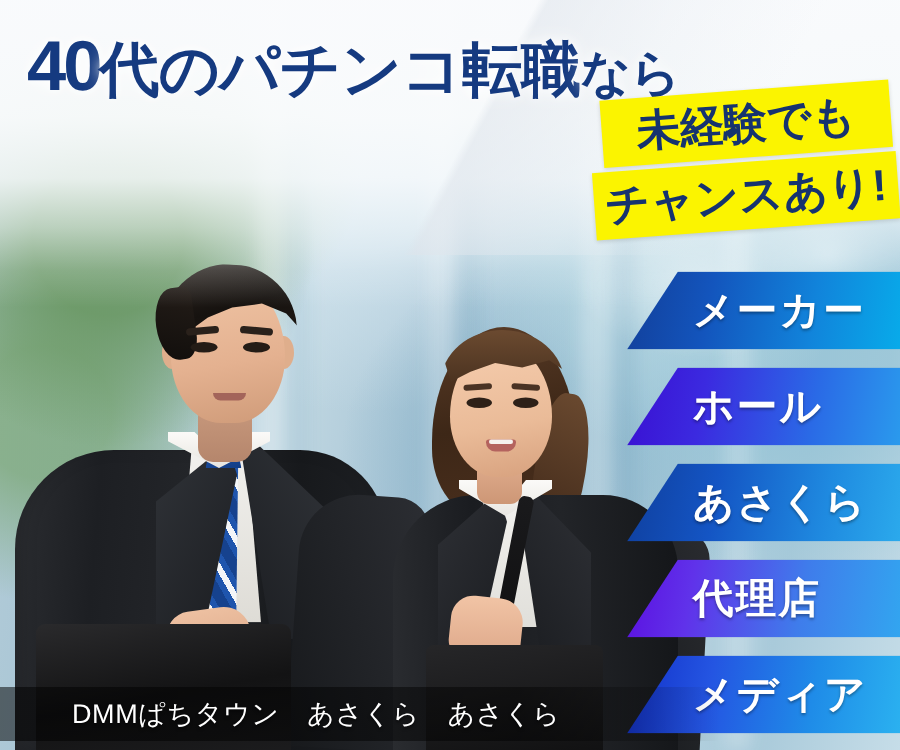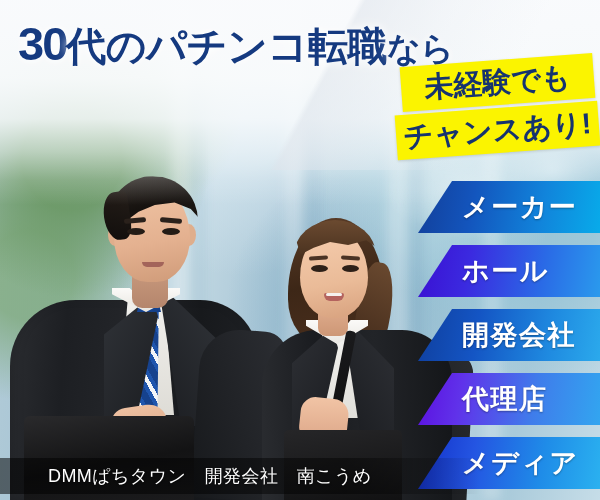--- a/index.html
+++ b/index.html
@@ -415,45 +415,45 @@
     <div class="person f-mouth"></div>
     <div class="person f-teeth"></div>
     <div class="person f-strap"></div>
     <div class="person f-hand"></div>
     <div class="person f-bag"></div>
   </div>
 
   <div class="top-wash"></div>
   <div class="top-wash-diag"></div>
 
-  <div class="headline"><span class="num">30</span><span>代のパチンコ転職</span><span class="sm">なら</span></div>
+  <div class="headline"><span class="num">40</span><span>代のパチンコ転職</span><span class="sm">なら</span></div>
 
 
   <div class="badge badge-1">
       <span>未経験でも</span>
     </div>
   <div class="badge badge-2">
       <span>チャンスあり!</span>
     </div>
 
   <div class="cat-list">
     <div class="cat cat-0">
         <span>メーカー</span>
       </div>
     <div class="cat cat-1">
         <span>ホール</span>
       </div>
     <div class="cat cat-2">
-        <span>開発会社</span>
+        <span>あさくら</span>
       </div>
     <div class="cat cat-3">
         <span>代理店</span>
       </div>
     <div class="cat cat-4">
         <span>メディア</span>
       </div>
   </div>
 
   <div class="caption-bar">
-    <span class="caption-text">DMMぱちタウン　開発会社　南こうめ</span>
+    <span class="caption-text">DMMぱちタウン　あさくら　あさくら</span>
   </div>
 
 </div>
 
 </body></html>

